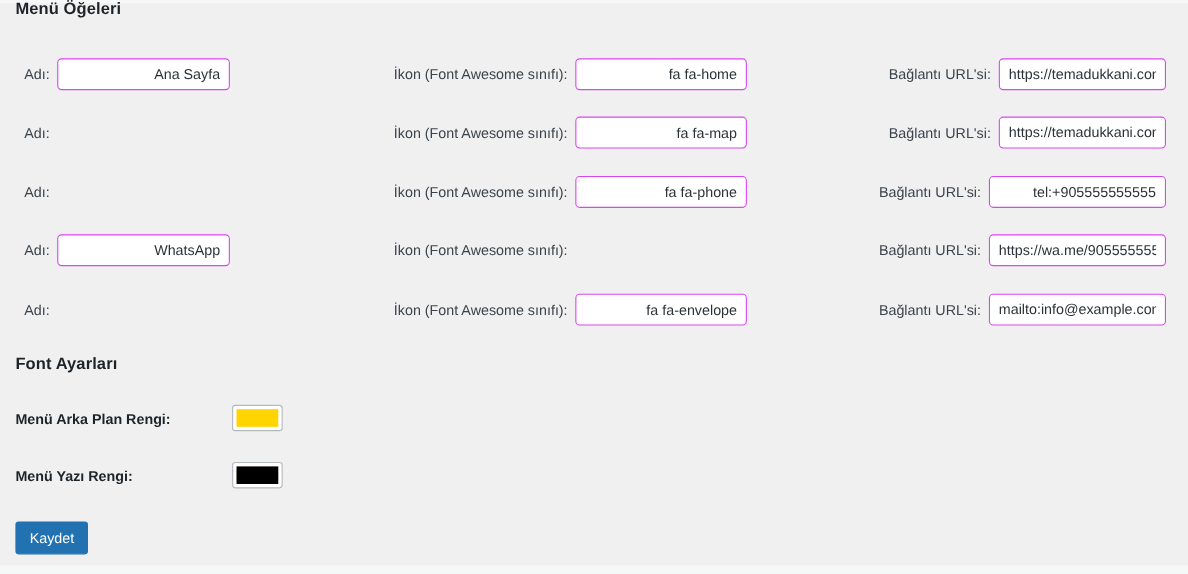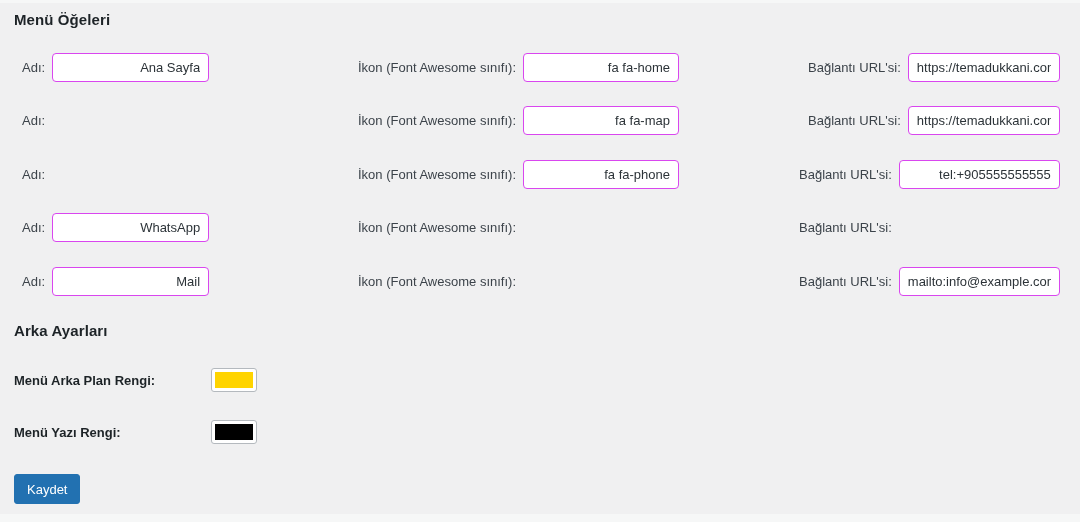--- a/index.html
+++ b/index.html
@@ -38,21 +38,21 @@
   }
 
   h2.section-title {
     position: absolute;
     margin: 0;
     font-size: 15px;
     font-weight: bold;
     color: #1d2327;
     letter-spacing: 0.1px;
   }
-  #menu-items-title { left: 14px; top: 11px; text-align: center; }
+  #menu-items-title { left: 14px; top: 0; text-align: center; }
   #color-settings-title { left: 14px; top: 322px; }
 
   
   .menu-row {
     position: absolute;
     left: 0;
     width: 1004px;
     height: 40px;
   }
 
@@ -206,38 +206,39 @@
   <div class="menu-row" style="top:207px;">
     <div class="field name-field">
       <span class="field-label">Adı:</span>
       <input class="text-input" type="text" value="WhatsApp" style="">
     </div>
     <div class="field icon-field">
       <span class="field-label">İkon (Font Awesome sınıfı):</span>
     </div>
     <div class="field url-field wide">
       <span class="field-label">Bağlantı URL'si:</span>
+      <input class="text-input" type="text" value="https://wa.me/905555555" style="">
     </div>
   </div>
 
   <div class="menu-row" style="top:261px;">
     <div class="field name-field">
       <span class="field-label">Adı:</span>
-      <input class="text-input" type="text" value="Mail" style="">
-    </div>
-    <div class="field icon-field">
-      <span class="field-label">İkon (Font Awesome sınıfı):</span>
+    </div>
+    <div class="field icon-field">
+      <span class="field-label">İkon (Font Awesome sınıfı):</span>
+      <input class="text-input" type="text" value="fa fa-envelope" style="">
     </div>
     <div class="field url-field wide">
       <span class="field-label">Bağlantı URL'si:</span>
       <input class="text-input" type="text" value="mailto:info@example.com" style="">
     </div>
   </div>
 
-  <h2 class="section-title" id="color-settings-title">Arka Ayarları</h2>
+  <h2 class="section-title" id="color-settings-title">Font Ayarları</h2>
 
   <div class="color-row" style="top:415px;">
     <span class="color-label">Menü Yazı Rengi:</span>
     <span class="color-swatch">
       <span class="swatch-fill" id="text-swatch-fill" style="background: rgb(0, 0, 0);"></span>
     </span>
   </div>
 
   <div class="color-row" style="top:363px;">
     <span class="color-label">Menü Arka Plan Rengi:</span>

